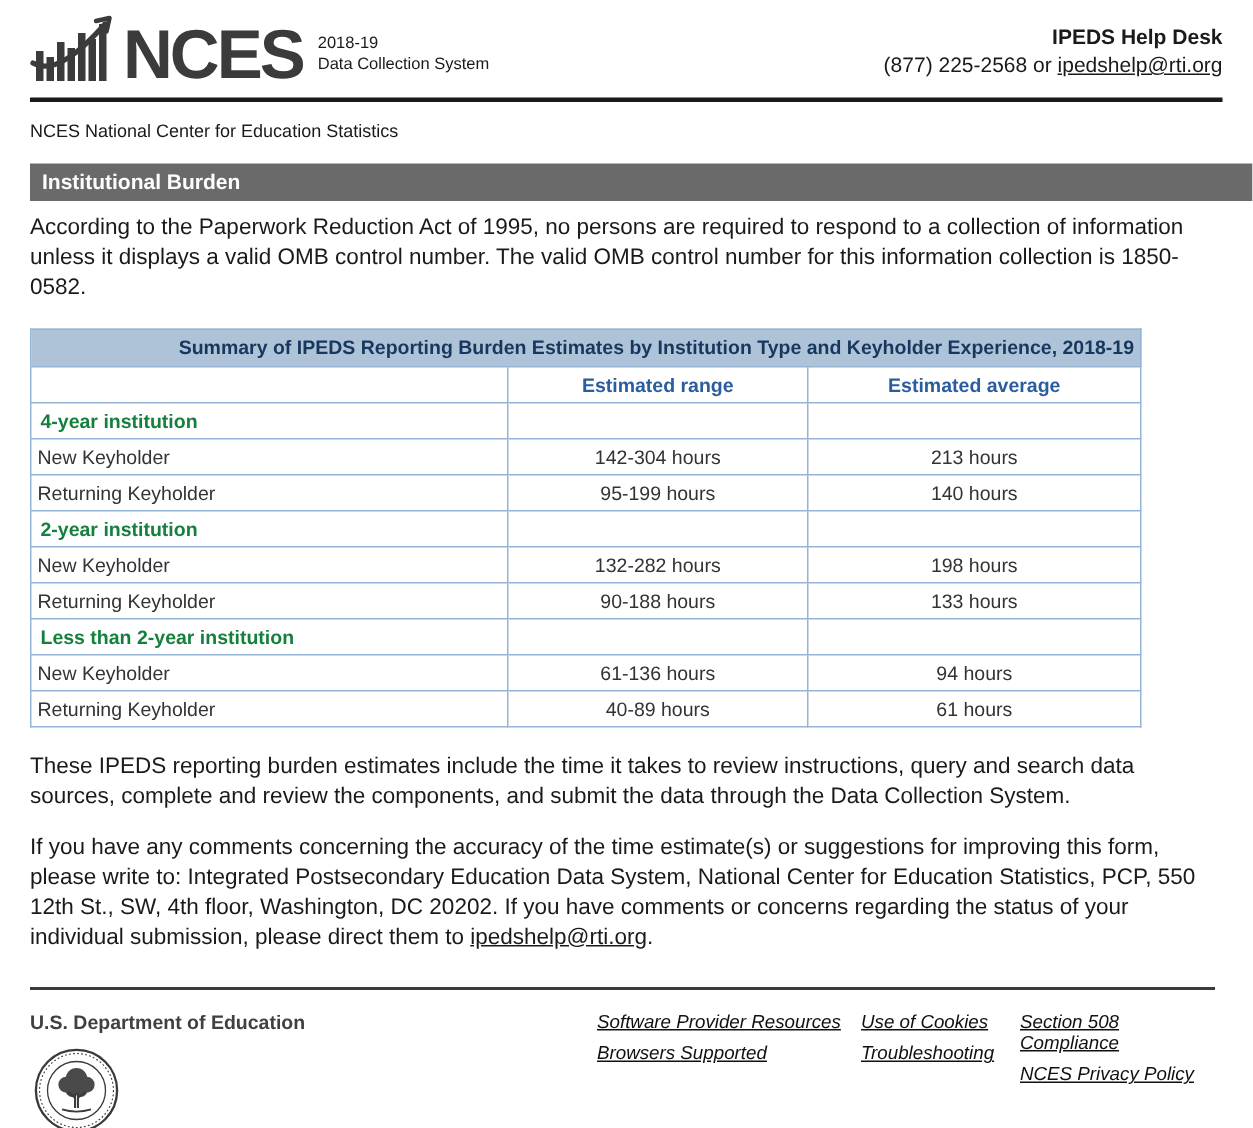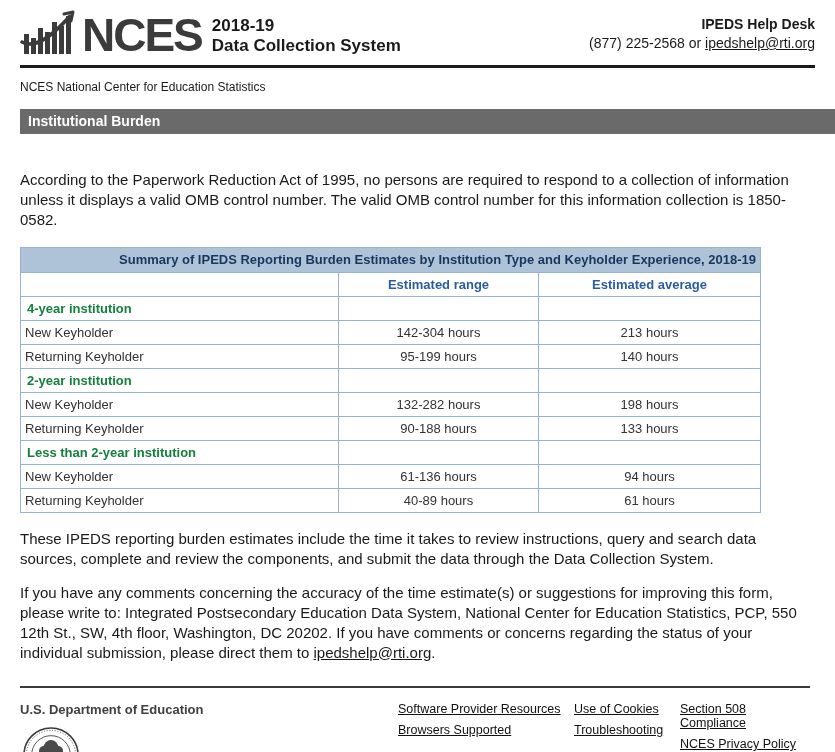--- a/index.html
+++ b/index.html
@@ -13,30 +13,30 @@
   *{margin:0;padding:0;box-sizing:border-box;}
   html,body{background:#ffffff;}
   body{font-family:"Liberation Sans","DejaVu Sans",sans-serif;color:#1a1a1a;}
   .page{width:835px;height:752px;overflow:hidden;padding:0 20px;position:relative;background:#fff;}
 
   
   .topbar{display:flex;justify-content:space-between;align-items:flex-start;padding-top:8px;height:62px;}
   .brand{display:flex;align-items:center;}
   .logo-icon{display:inline-block;margin-right:4px;}
   .logo-text{font-size:46px;font-weight:bold;letter-spacing:-2px;color:var(--logo-color);line-height:1;}
-  .system{margin-left:10px;padding-top:2px;font-size:17px;font-weight:bold;line-height:1.2;color:#1a1a1a;}
+  .system{margin-left:10px;padding-top:2px;font-size:11px;font-weight:normal;line-height:1.2;color:#1a1a1a;}
   .helpdesk{text-align:right;padding-top:8px;font-size:14px;}
   .hd-title{font-weight:bold;margin-bottom:3px;}
   .hd-line a{color:#1a1a1a;}
   .rule-thick{border:none;border-top:3px solid #1a1a1a;margin:3px 0 0 0;}
   .breadcrumb{margin-top:12px;font-size:12px;color:#1a1a1a;}
   .title-bar{margin-top:15px;width:832px;height:25px;line-height:25px;background:var(--title-bar-bg);color:#ffffff;font-size:14px;font-weight:bold;padding-left:8px;}
 
   
-  .para{margin-top:36px;font-size:15px;line-height:1.33;color:#1a1a1a;max-width:795px;}
+  .para{margin-top:8px;font-size:15px;line-height:1.33;color:#1a1a1a;max-width:795px;}
   .para a{color:#1a1a1a;}
 
   
   .burden-table{margin-top:17px;border-collapse:collapse;table-layout:fixed;width:740px;font-size:13px;color:#333;}
   .burden-table td{border:1px solid var(--table-border);height:24px;padding:2px 4px;background:#fff;}
   .burden-table col.c1{width:318px;}
   .burden-table col.c2{width:200px;}
   .burden-table col.c3{width:222px;}
   .caption-row td{background:var(--table-caption-bg);color:var(--table-caption-text);font-weight:bold;text-align:right;height:25px;}
   .colhead-row td{color:var(--column-header-text);font-weight:bold;text-align:center;}
@@ -48,21 +48,21 @@
   .rule-thin{border:none;border-top:2px solid #3a3a3a;margin:24px 0 0 0;width:790px;}
   footer{display:flex;margin-top:14px;}
   .footer-left{width:378px;}
   .agency{font-size:13px;font-weight:bold;color:#404040;}
   .seal{margin-top:9px;margin-left:2px;}
   .footer-links{display:flex;font-size:12.5px;}
   .link-col{display:flex;flex-direction:column;row-gap:7px;}
   .link-col.c1{width:176px;}
   .link-col.c2{width:106px;}
   .link-col.c3{width:130px;}
-  .footer-links a{color:#111;text-decoration:underline;}
+  .footer-links a{color:#111;text-decoration:underline;font-style:italic;}
 </style>
 </head>
 <body>
 
 <div class="page">
 
   <header class="topbar">
     <div class="brand">
       <span class="logo-icon">
         <svg width="58" height="50" viewBox="0 0 58 50">

